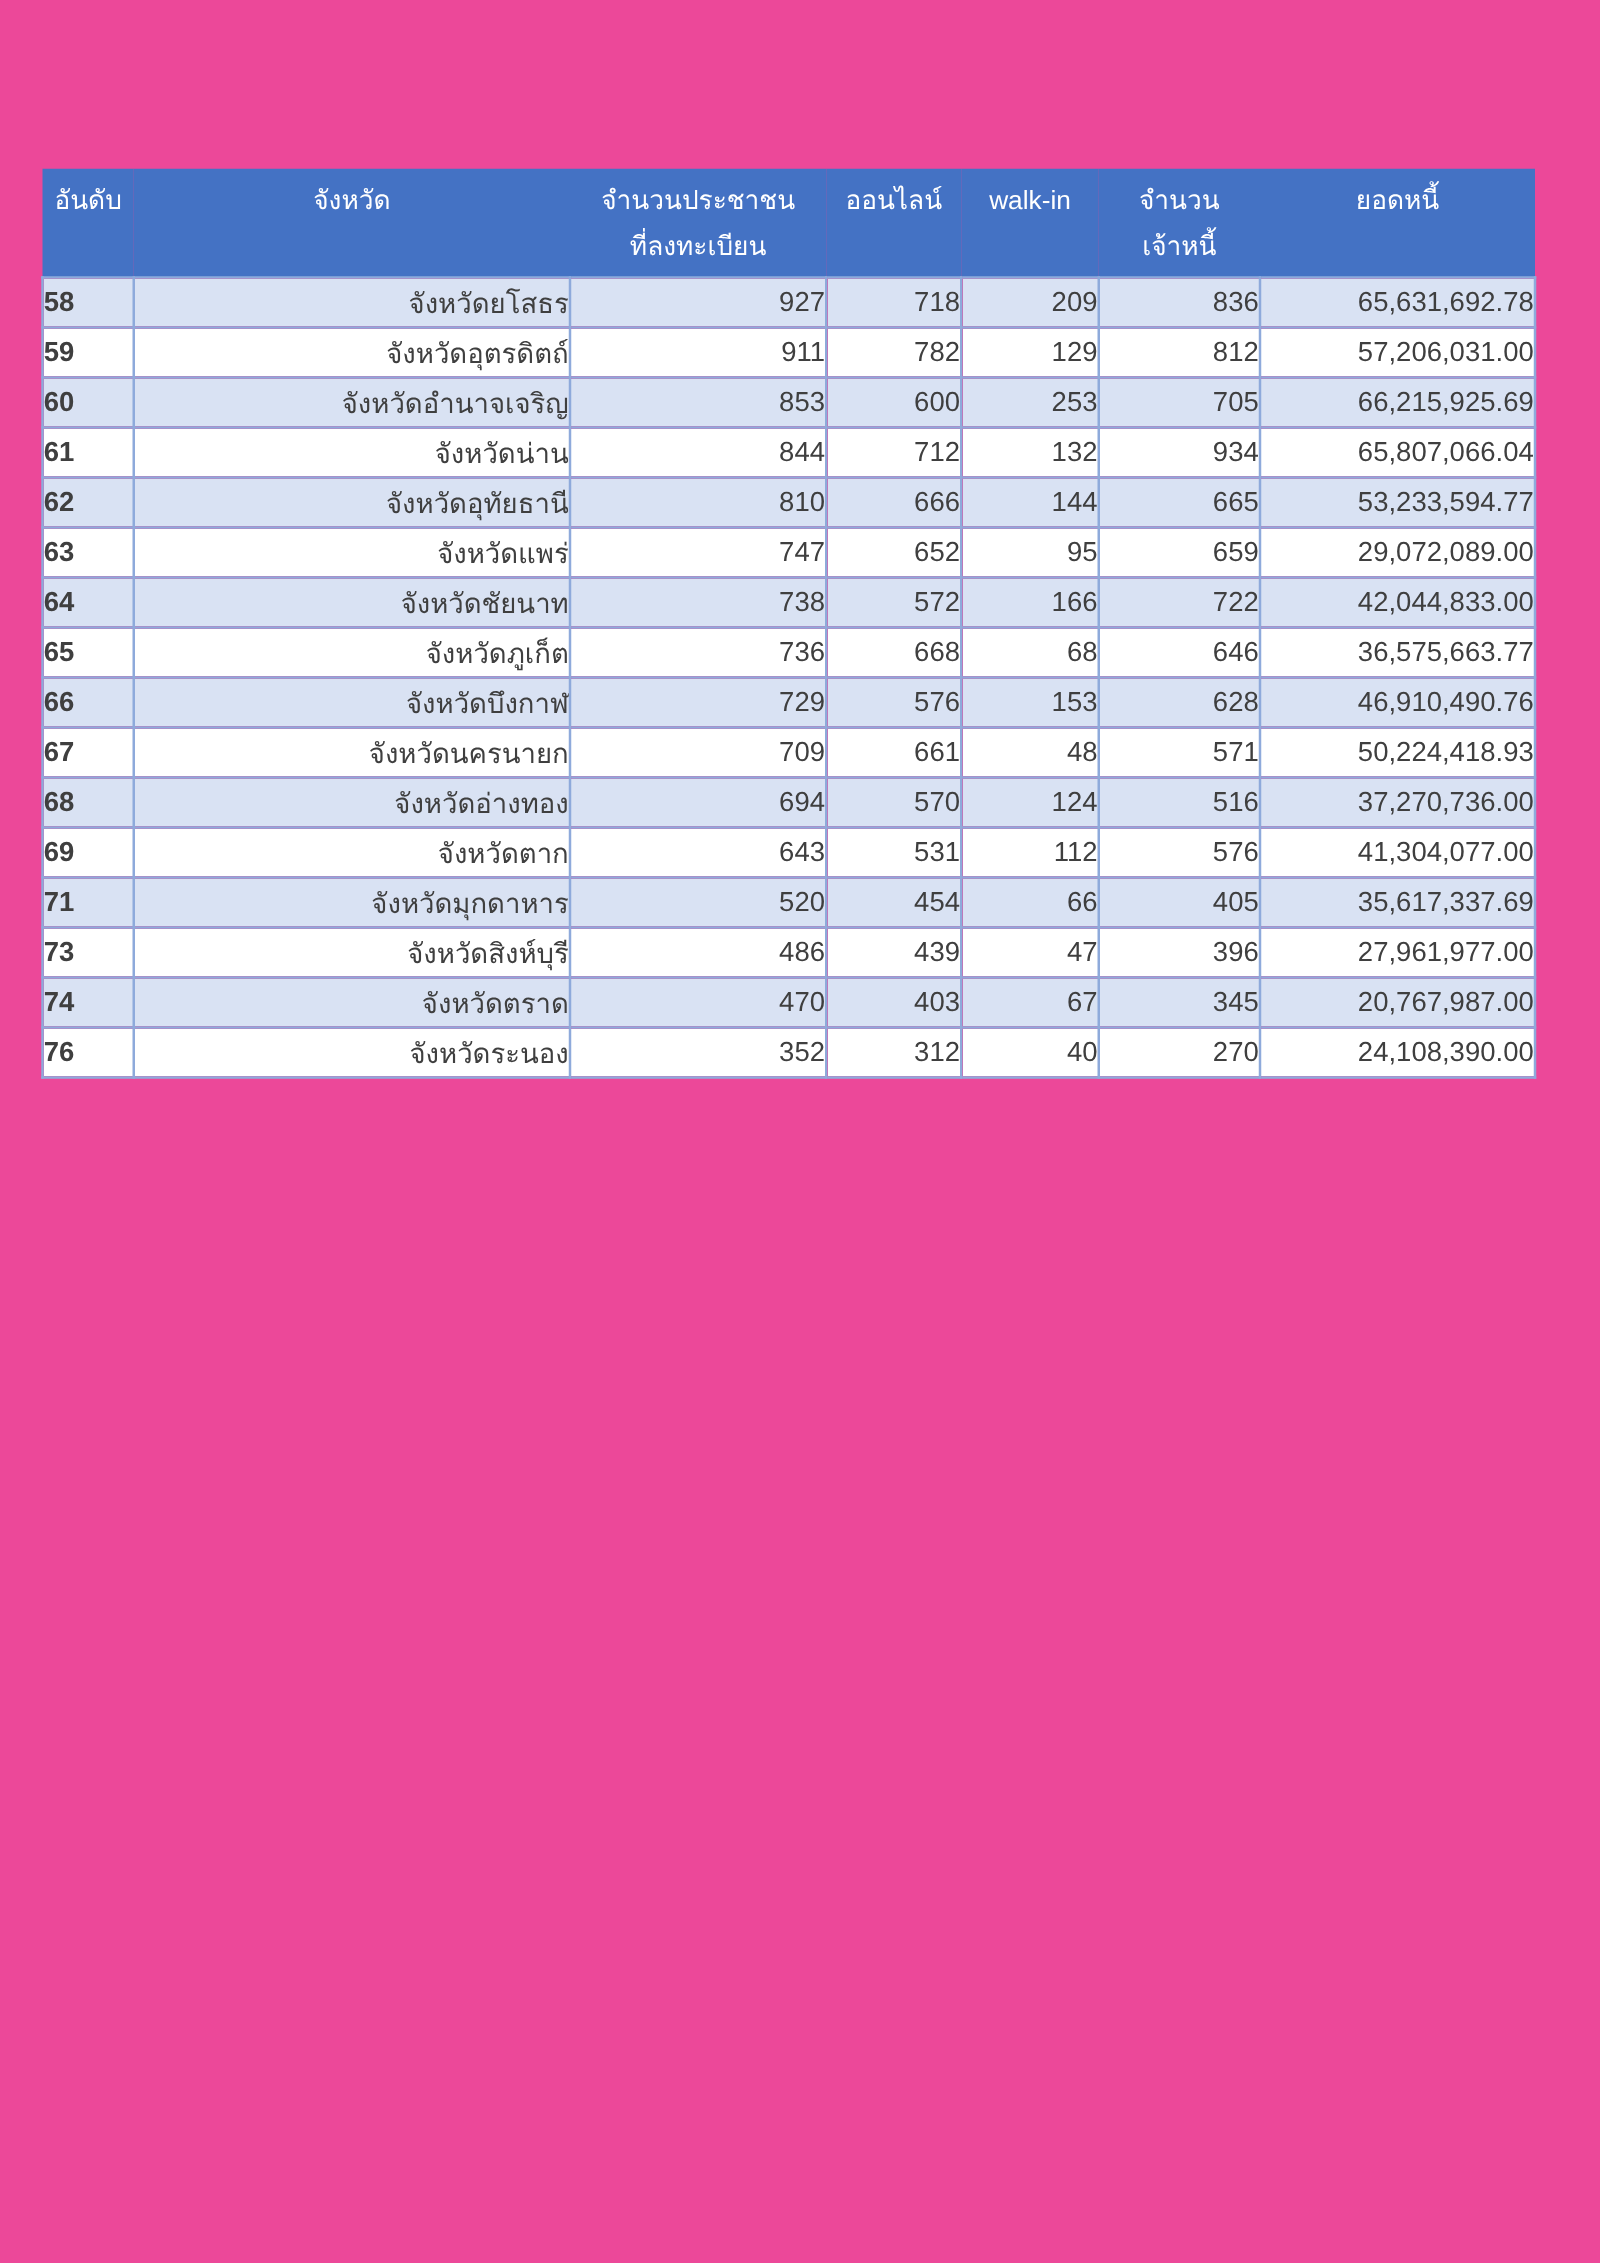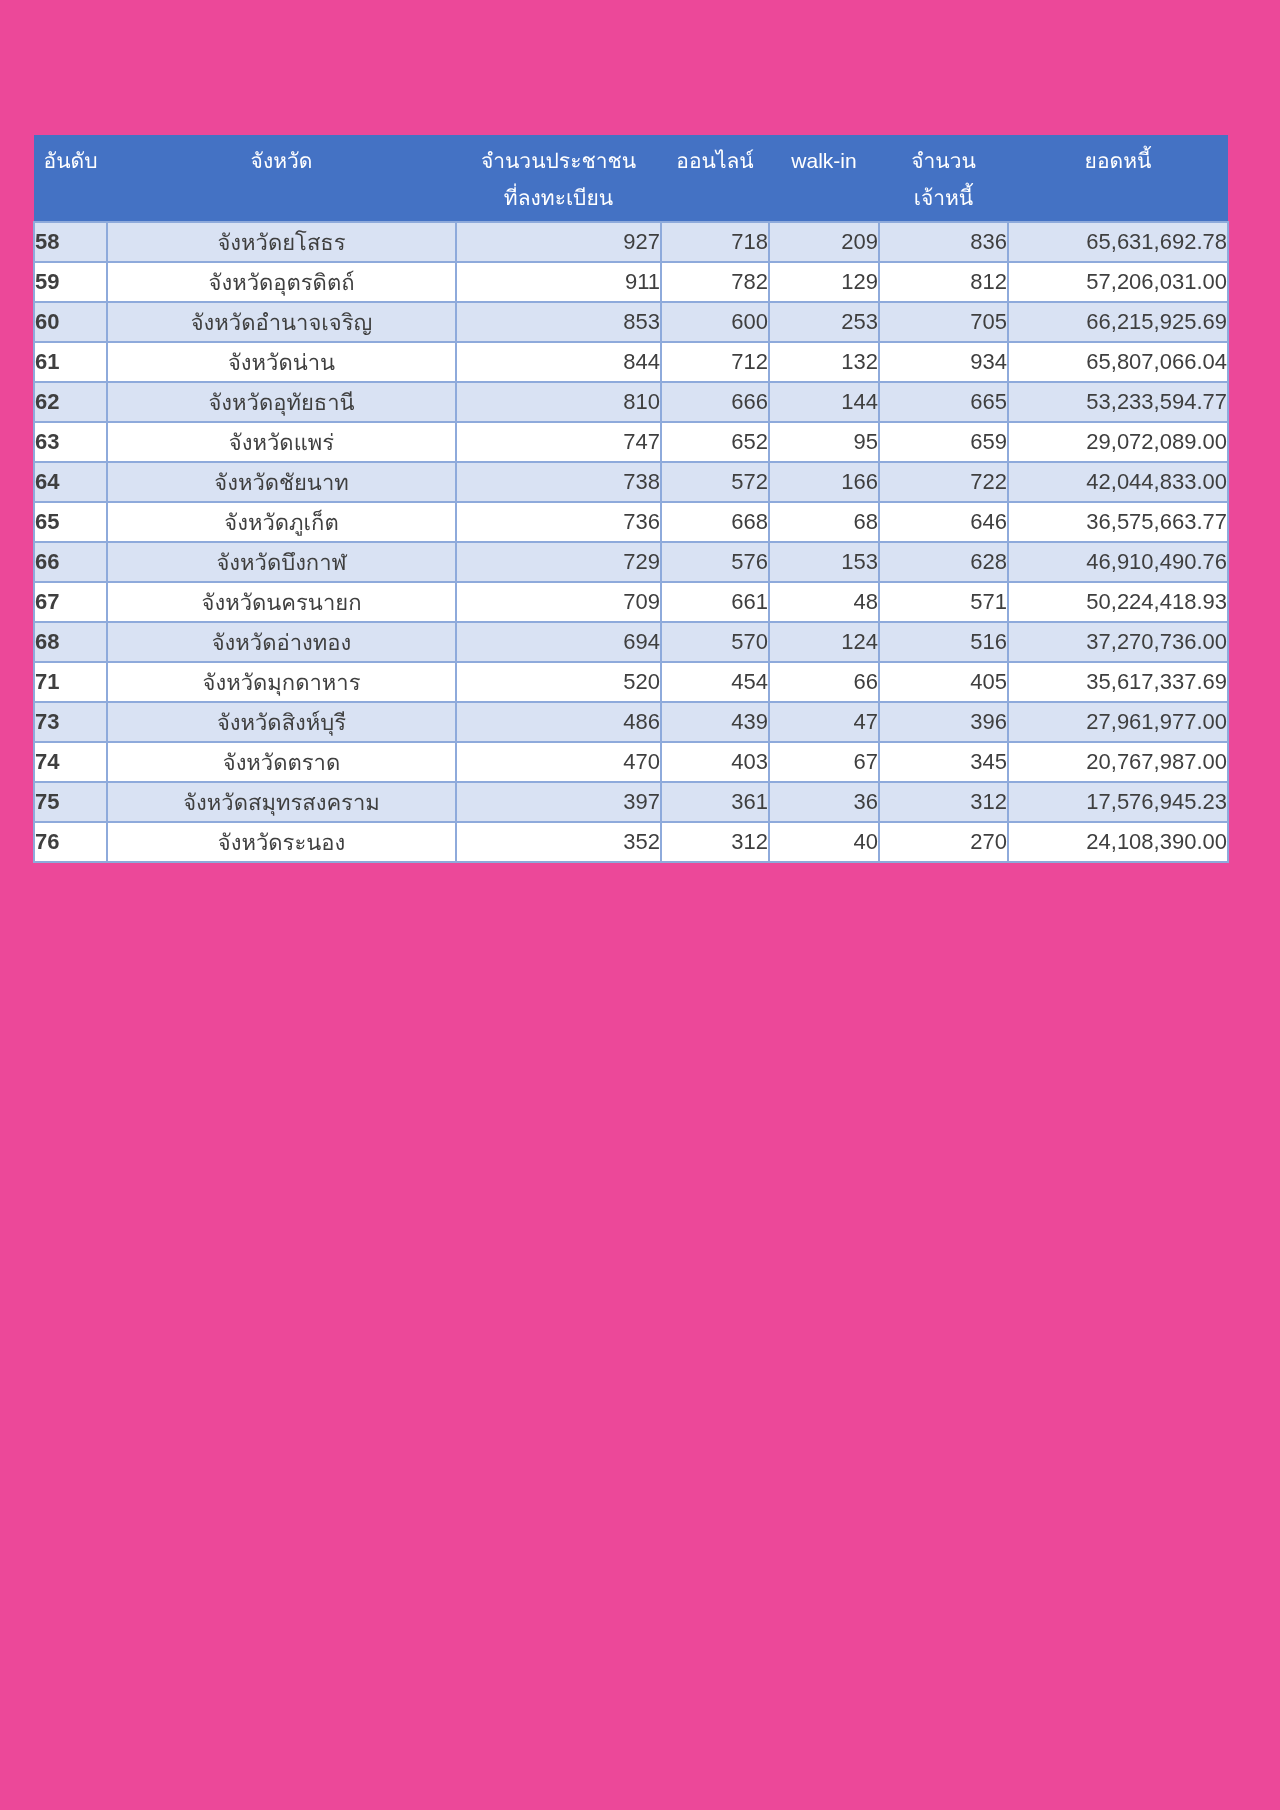--- a/index.html
+++ b/index.html
@@ -60,21 +60,21 @@
     white-space: nowrap;
   }
   table.debt-table tbody tr:nth-child(odd)  { background: var(--band-bg); }
   table.debt-table tbody tr:nth-child(even) { background: var(--white-bg); }
   td.c-rank {
     text-align: left;
     font-weight: 700;
     color: #262626;
   }
   td.c-prov {
-    text-align: center;
+    text-align: right;
     padding-left: 13px;
   }
   td.c-num {
     text-align: right;
     padding-right: 13px;
   }
 </style>
 </head>
 <body>
 
@@ -215,20 +215,29 @@
         <tr>
     <td class="c-rank">68</td>
     <td class="c-prov">จังหวัดอ่างทอง</td>
     <td class="c-num">694</td>
     <td class="c-num">570</td>
     <td class="c-num">124</td>
     <td class="c-num">516</td>
     <td class="c-num">37,270,736.00</td>
   </tr>
         <tr>
+    <td class="c-rank">69</td>
+    <td class="c-prov">จังหวัดตาก</td>
+    <td class="c-num">643</td>
+    <td class="c-num">531</td>
+    <td class="c-num">112</td>
+    <td class="c-num">576</td>
+    <td class="c-num">41,304,077.00</td>
+  </tr>
+        <tr>
     <td class="c-rank">71</td>
     <td class="c-prov">จังหวัดมุกดาหาร</td>
     <td class="c-num">520</td>
     <td class="c-num">454</td>
     <td class="c-num">66</td>
     <td class="c-num">405</td>
     <td class="c-num">35,617,337.69</td>
   </tr>
         <tr>
     <td class="c-rank">73</td>
@@ -242,29 +251,20 @@
         <tr>
     <td class="c-rank">74</td>
     <td class="c-prov">จังหวัดตราด</td>
     <td class="c-num">470</td>
     <td class="c-num">403</td>
     <td class="c-num">67</td>
     <td class="c-num">345</td>
     <td class="c-num">20,767,987.00</td>
   </tr>
         <tr>
-    <td class="c-rank">75</td>
-    <td class="c-prov">จังหวัดสมุทรสงคราม</td>
-    <td class="c-num">397</td>
-    <td class="c-num">361</td>
-    <td class="c-num">36</td>
-    <td class="c-num">312</td>
-    <td class="c-num">17,576,945.23</td>
-  </tr>
-        <tr>
     <td class="c-rank">76</td>
     <td class="c-prov">จังหวัดระนอง</td>
     <td class="c-num">352</td>
     <td class="c-num">312</td>
     <td class="c-num">40</td>
     <td class="c-num">270</td>
     <td class="c-num">24,108,390.00</td>
   </tr>
       </tbody>
   </table>

